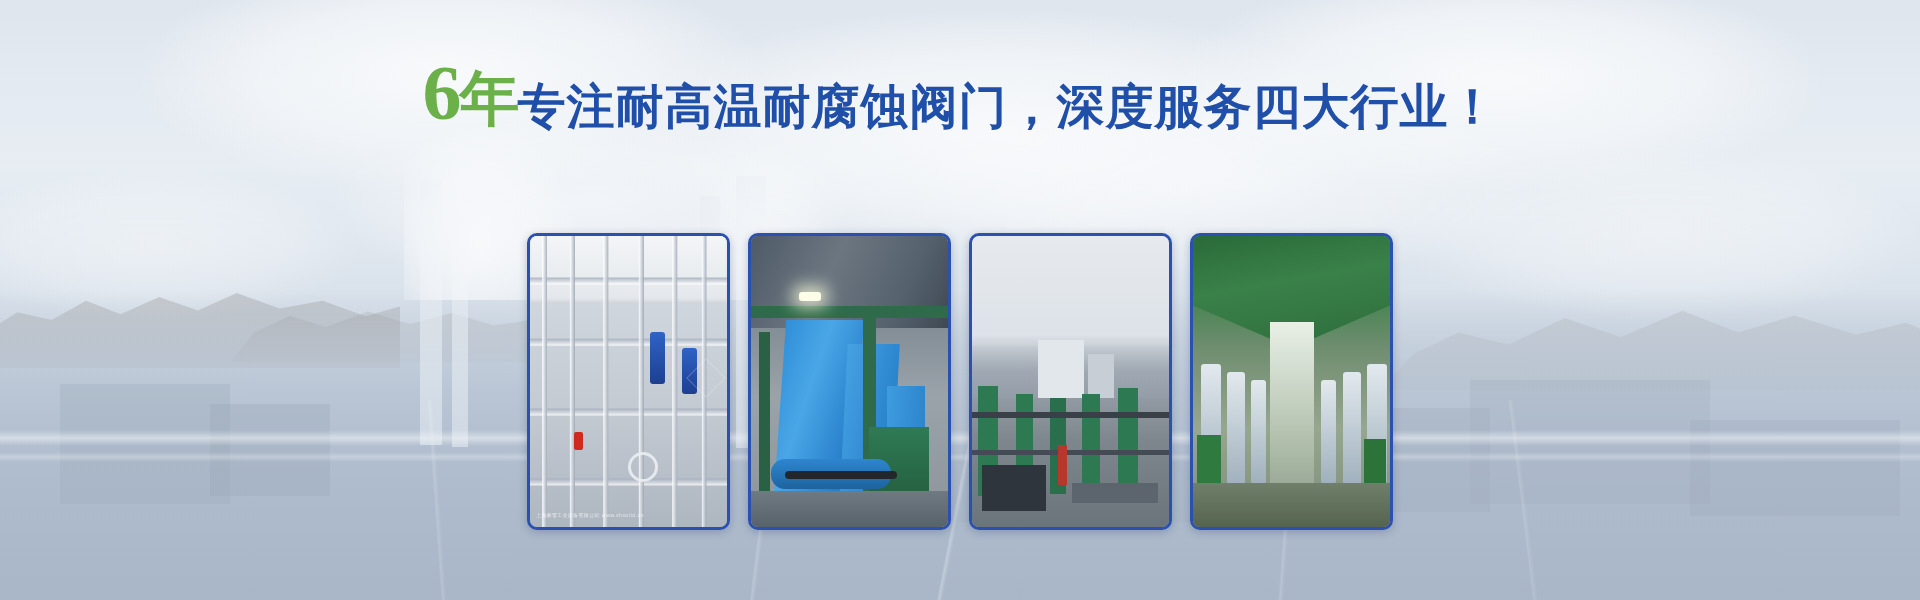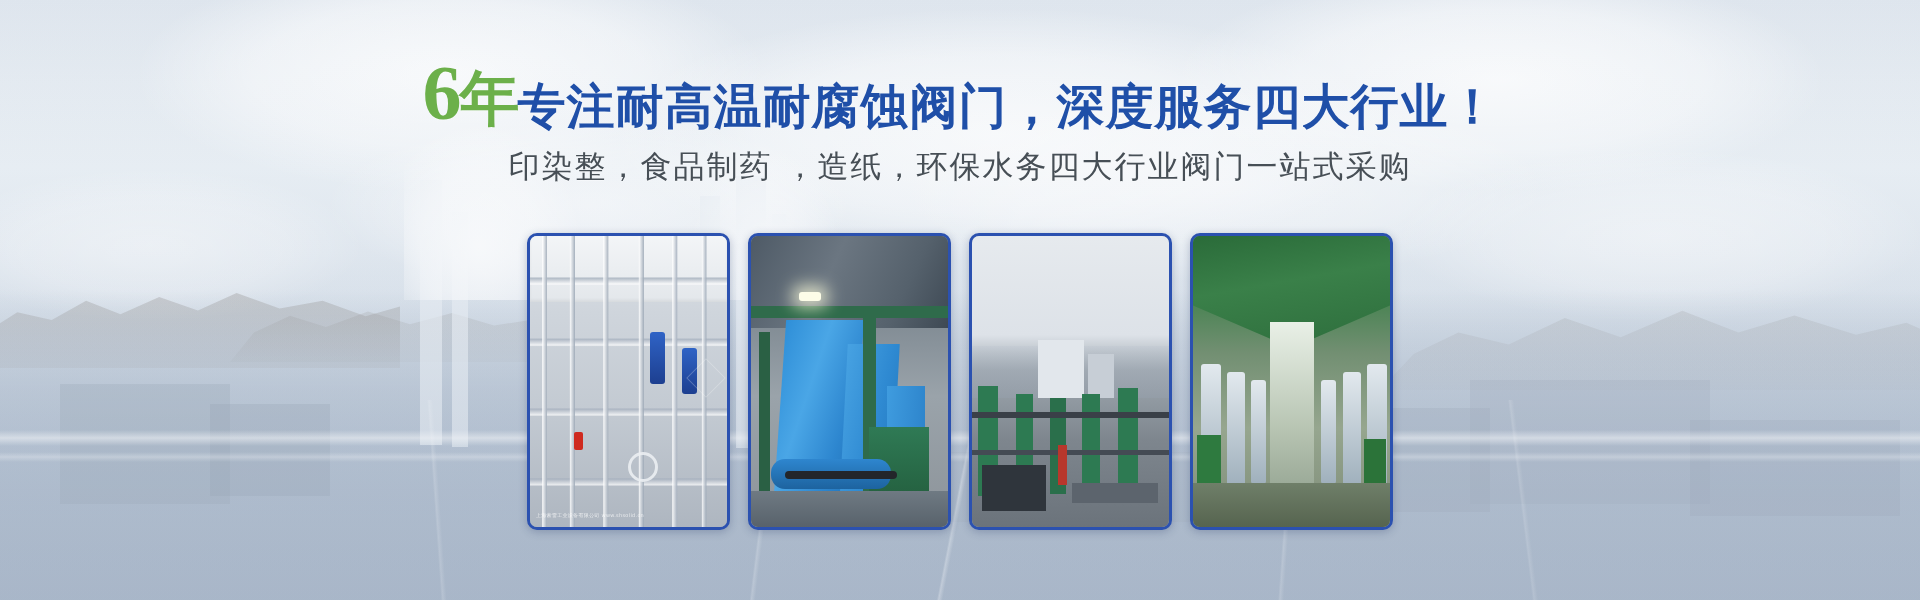--- a/index.html
+++ b/index.html
@@ -421,21 +421,20 @@
 
   <div class="cables"></div>
   <div class="band"></div>
   <div class="band2"></div>
   <div class="veil"></div>
 
   <div class="textblock">
     <div class="headline">
       <span class="hl-years"><span>6</span><span class="yr-cn">年</span></span><span class="hl-main">专注耐高温耐腐蚀阀门，深度服务四大行业！</span>
     </div>
-    <div class="subline">印染整，食品制药 ，造纸，环保水务四大行业阀门一站式采购</div>
   </div>
 
   <div class="photos">
 
     <div class="photo p1">
       <div class="inner">
         <div class="ceil"></div>
         <div class="pipes"></div>
         <div class="valveA"></div>
         <div class="valveB"></div>

